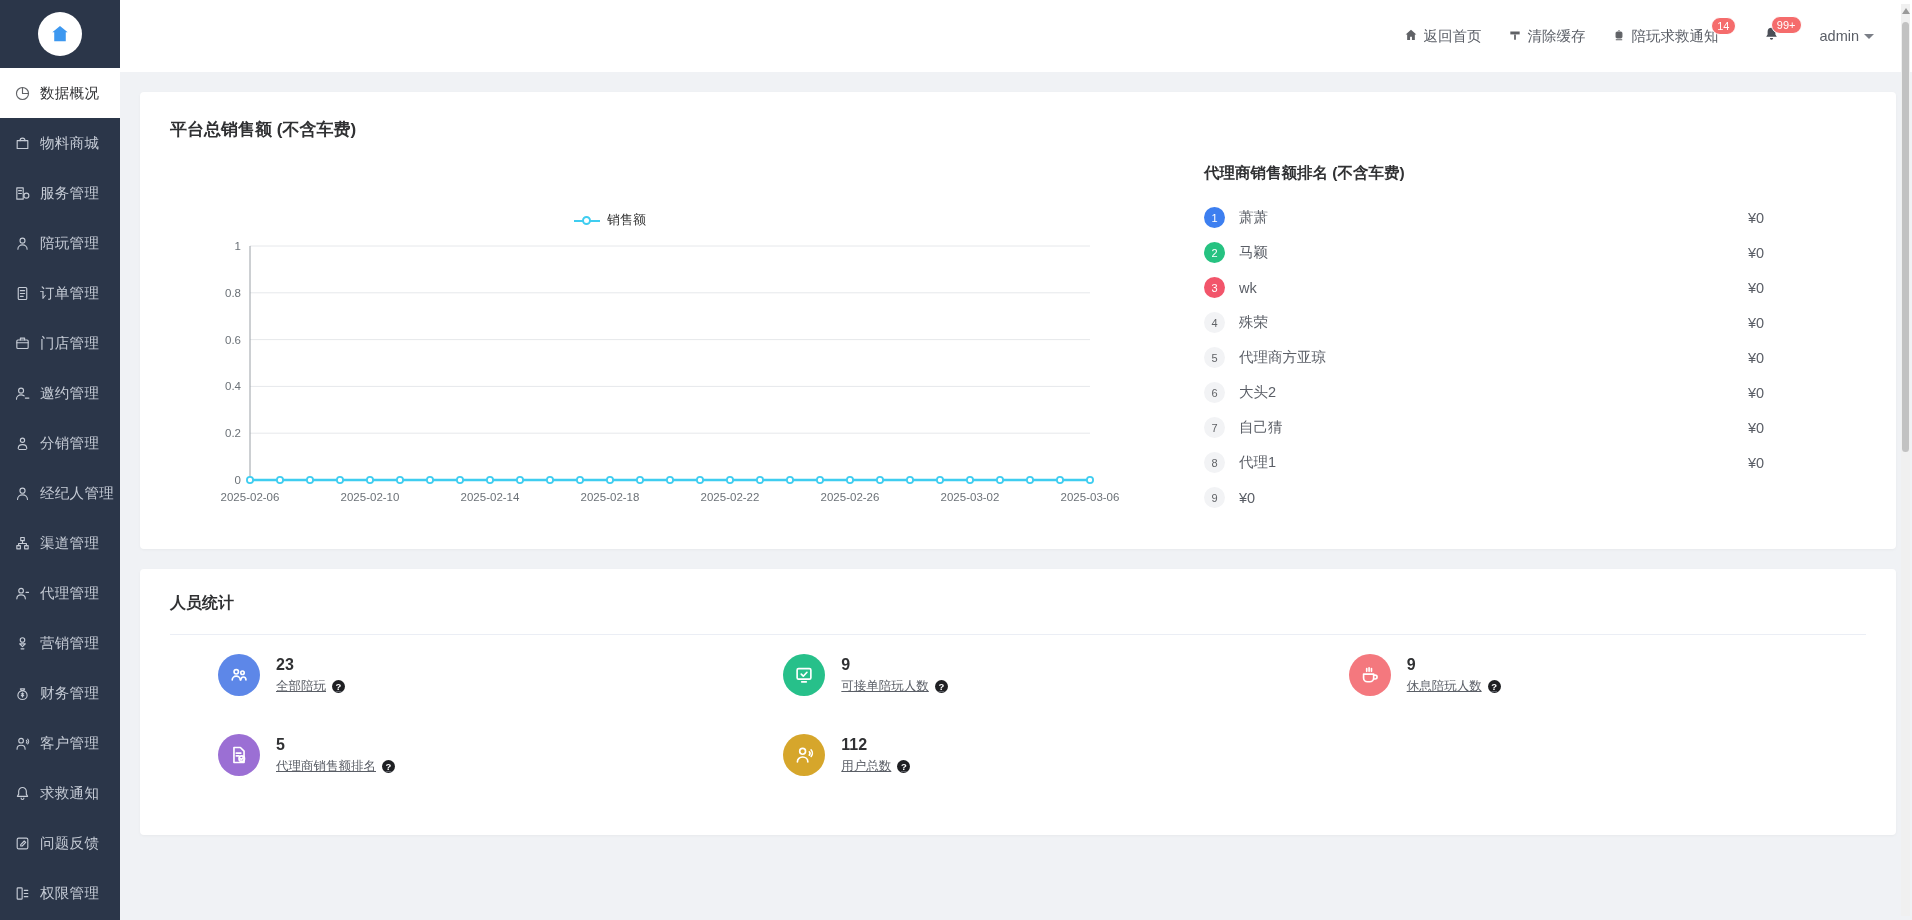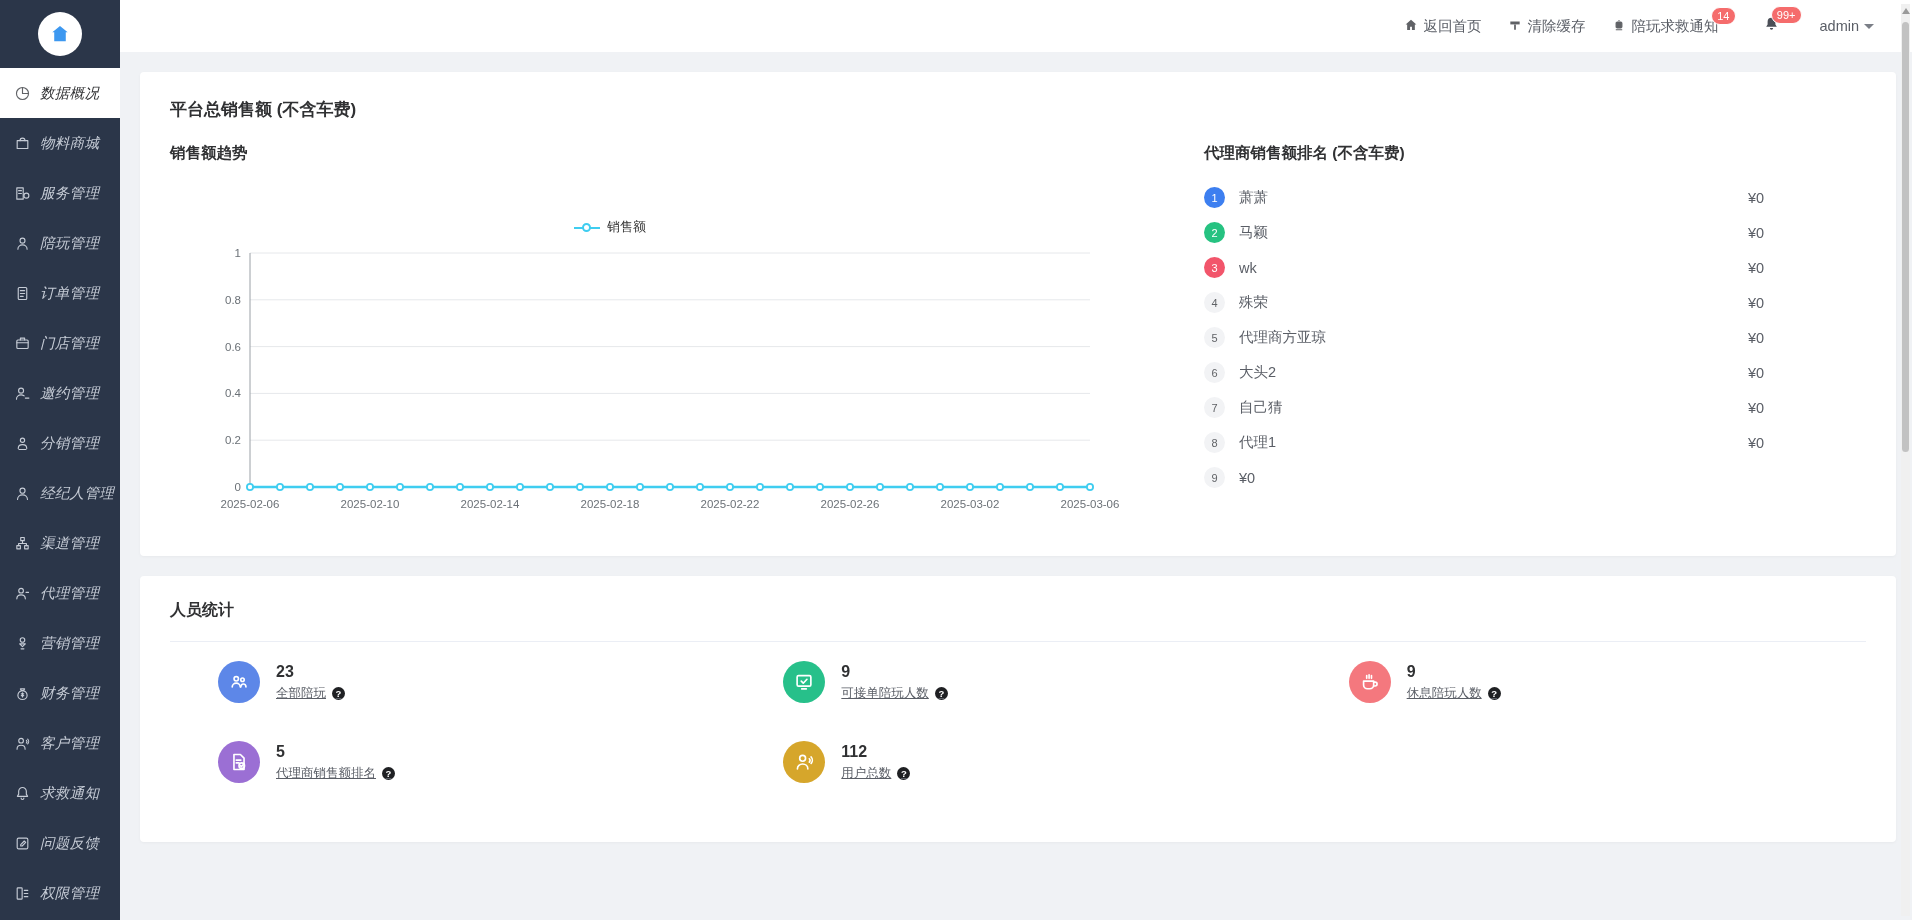--- a/index.html
+++ b/index.html
@@ -28,33 +28,32 @@
     display: flex; align-items: center; justify-content: center;
   }
   .nav { display: flex; flex-direction: column; flex: 1; }
   .nav-item {
     height: 50px; flex-shrink: 0;
     display: flex; align-items: center; gap: 9px;
     padding-left: 14px;
     color: #c6ccd6; font-size: 14.5px;
     letter-spacing: .3px;
     cursor: pointer;
-    font-style: italic;
   }
   .nav-item .ico { width: 17px; height: 17px; display: flex; align-items: center; justify-content: center; flex-shrink: 0;}
   .nav-item.active { background: #ffffff; color: #303133; }
   .nav-item.active .ico svg { stroke: #606266; }
   .nav-item .ico svg { stroke: #c6ccd6; fill: none; stroke-width: 1.6; }
   .nav-label { white-space: nowrap; }
 
   
   .main { flex: 1; height: 920px; display: flex; flex-direction: column; background: #f0f2f5; position: relative; }
 
   .topbar {
-    height: 52px; background: #ffffff;
+    height: 72px; background: #ffffff;
     display: flex; align-items: center; justify-content: flex-end;
     padding-right: 38px; gap: 0px; flex-shrink: 0;
   }
   .top-link {
     display: flex; align-items: center; gap: 6px;
     color: #5a5e66; font-size: 14.5px; margin-left: 26px;
     cursor: pointer; position: relative; white-space: nowrap;
   }
   .top-link svg { fill: #606266; }
   .badge-red {
@@ -407,21 +406,20 @@
     <div class="scroll-region">
 
       <section class="card">
         <div class="card-head">
           <div class="card-title">平台总销售额 (不含车费)</div>
         </div>
 
         <div class="panel-row">
 
           <div class="chart-col">
-            <div class="sub-title">销售额趋势</div>
             <div class="chart-area">
               <div class="legend">
                 <span class="legend-mark">
                   <span class="ln"></span>
                     <span class="dot"></span>
                 </span>
                 <span>销售额</span>
               </div>
               <div class="plot">
                 <svg id="chart-svg" width="1000" height="285">

